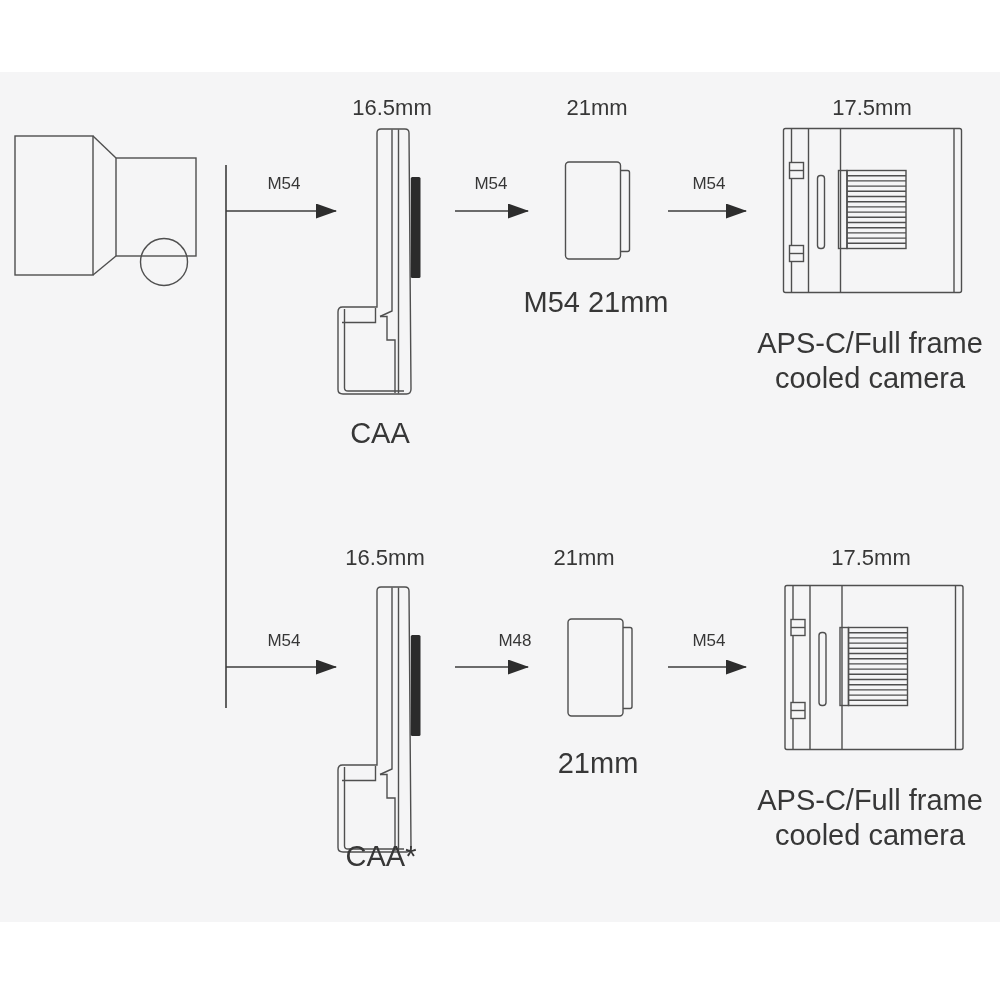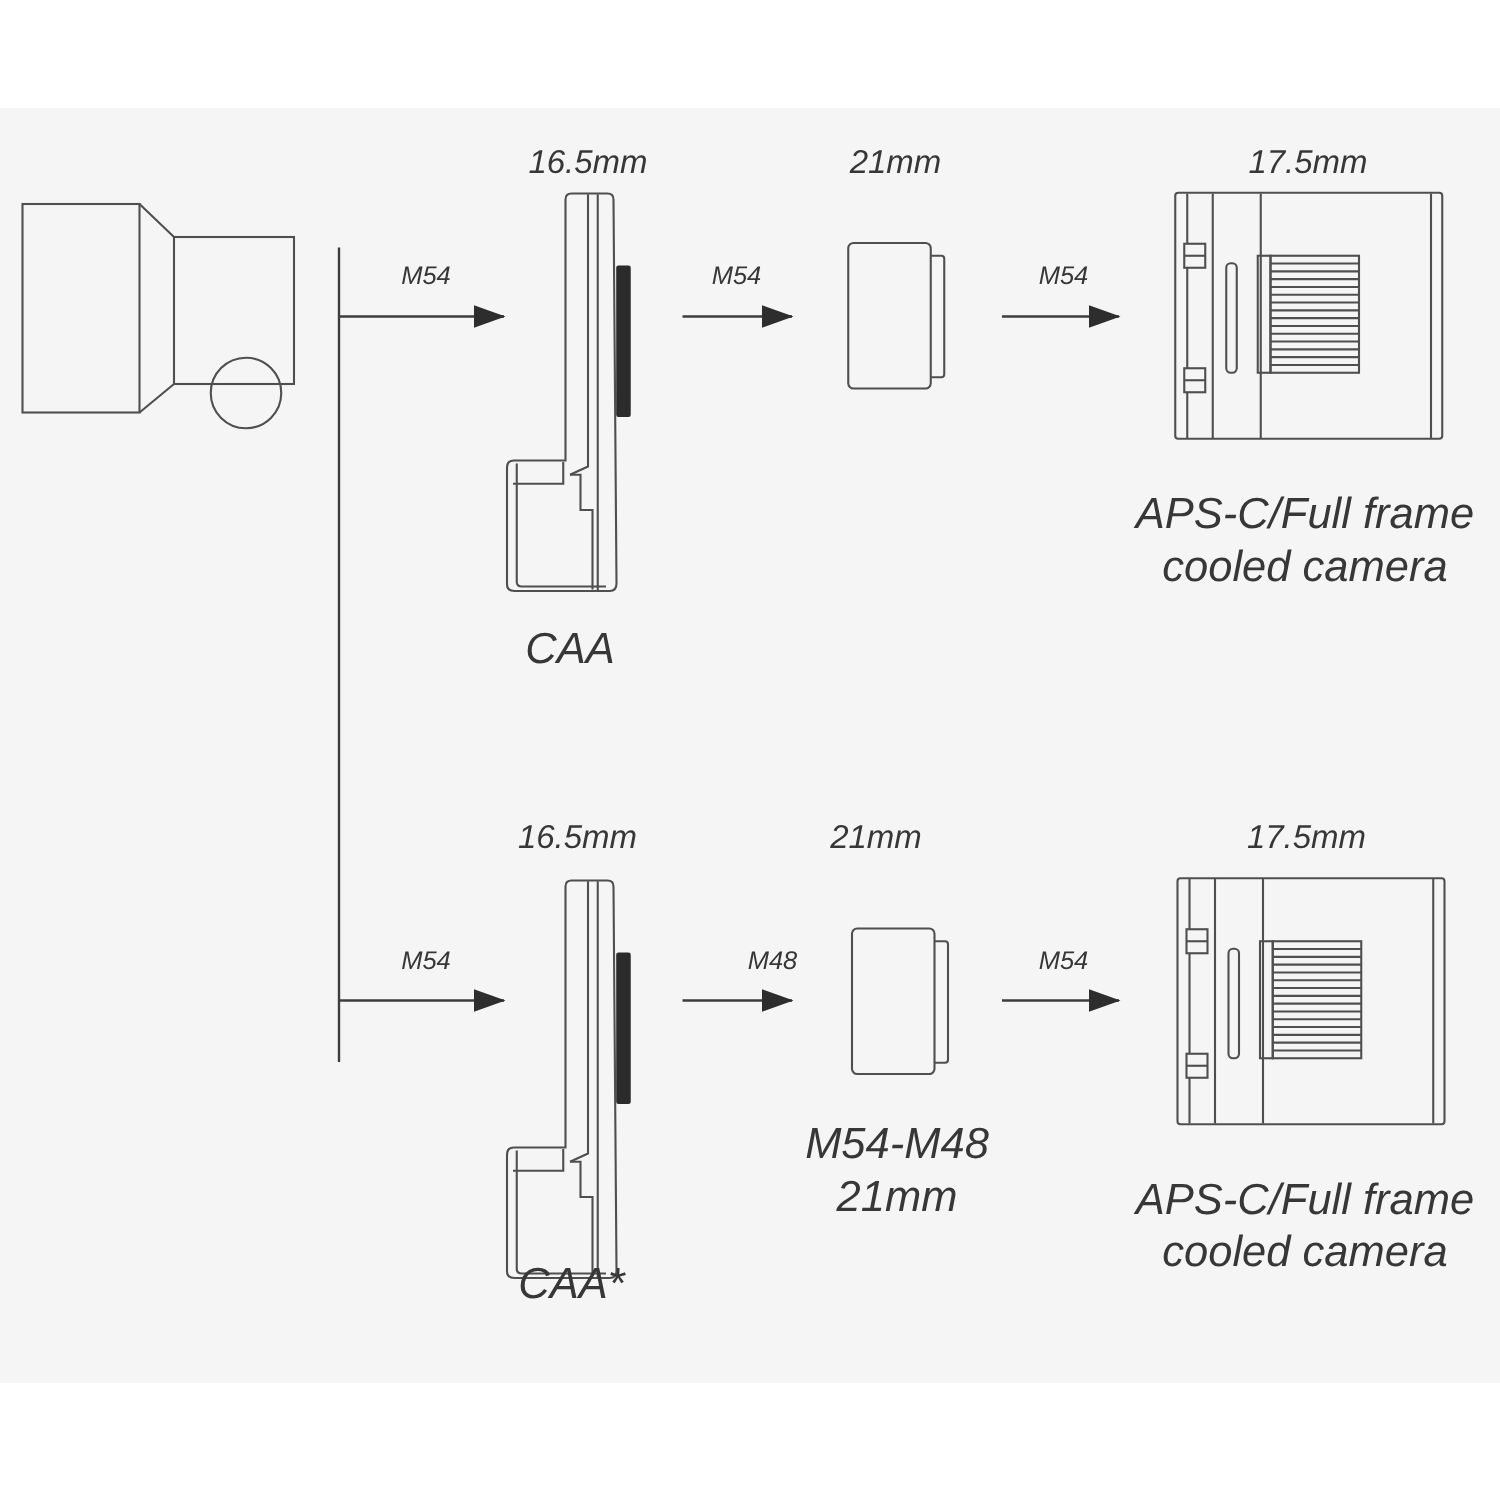--- a/index.html
+++ b/index.html
@@ -2,21 +2,21 @@
 <html style="--page-bg: #ffffff; --panel-bg: #f5f5f6; --line: #4f4f4f; --text: #373737; --thread-strip: #2b2b2b;"><head>
 <meta charset="utf-8">
 <style>
   :root{
     --page-bg:#ffffff; --panel-bg:#f5f5f6; --line:#4f4f4f;
     --text:#373737; --thread-strip:#2b2b2b;
   }
   html,body{margin:0;padding:0;}
   body{width:1000px;height:1000px;background:var(--page-bg);
        font-family:"Liberation Sans",sans-serif;overflow:hidden;}
-  .stage{position:relative;width:848px;height:1000px;font-style:italic;}
+  .stage{position:relative;width:848px;height:1000px;}
   .panel{position:absolute;left:0;top:72px;width:1000px;height:850px;
          background:var(--panel-bg);}
   svg.art{position:absolute;left:0;top:0;width:1000px;height:1000px;}
   svg.art .ln{stroke:var(--line);stroke-width:1.4;fill:none;}
   svg.art .fillbg{fill:var(--panel-bg);}
   svg.art .dark{fill:var(--thread-strip);stroke:none;}
   svg.art .arrow{stroke:#3d3d3d;stroke-width:1.6;fill:none;}
   svg.art .ah{fill:#2d2d2d;stroke:none;}
   .lbl{position:absolute;transform:translateX(-50%);white-space:nowrap;
        color:var(--text);text-align:center;}
@@ -122,38 +122,41 @@
 
   <div class="lbl dim" style="left:392px;top:95px">16.5mm</div>
   <div class="lbl dim" style="left:597px;top:95px">21mm</div>
   <div class="lbl dim" style="left:872px;top:95px">17.5mm</div>
 
   <div class="lbl mlabel" style="left:284px;top:174px">M54</div>
   <div class="lbl mlabel" style="left:491px;top:174px">M54</div>
   <div class="lbl mlabel" style="left:709px;top:174px">M54</div>
 
 
+  <div class="lbl item" style="left:596px;top:285px">
+    <span>M54 21mm</span>
+    <span></span>
+  </div>
 
   <div class="lbl item" style="left:870px;top:326px">
     <span>APS-C/Full frame</span>
     <span>cooled camera</span>
   </div>
 
   <div class="lbl item" style="left:380px;top:416px">CAA</div>
 
   <div class="lbl dim" style="left:385px;top:545px">16.5mm</div>
   <div class="lbl dim" style="left:584px;top:545px">21mm</div>
   <div class="lbl dim" style="left:871px;top:545px">17.5mm</div>
 
   <div class="lbl mlabel" style="left:284px;top:631px">M54</div>
   <div class="lbl mlabel" style="left:515px;top:631px">M48</div>
   <div class="lbl mlabel" style="left:709px;top:631px">M54</div>
 
   <div class="lbl item" style="left:598px;top:746px">
-    <span>M54-M48</span>
     <span>21mm</span>
   </div>
 
   <div class="lbl item" style="left:870px;top:783px">
     <span>APS-C/Full frame</span>
     <span>cooled camera</span>
   </div>
 
   <div class="lbl item" style="left:381px;top:839px">CAA*</div>
 </div>

